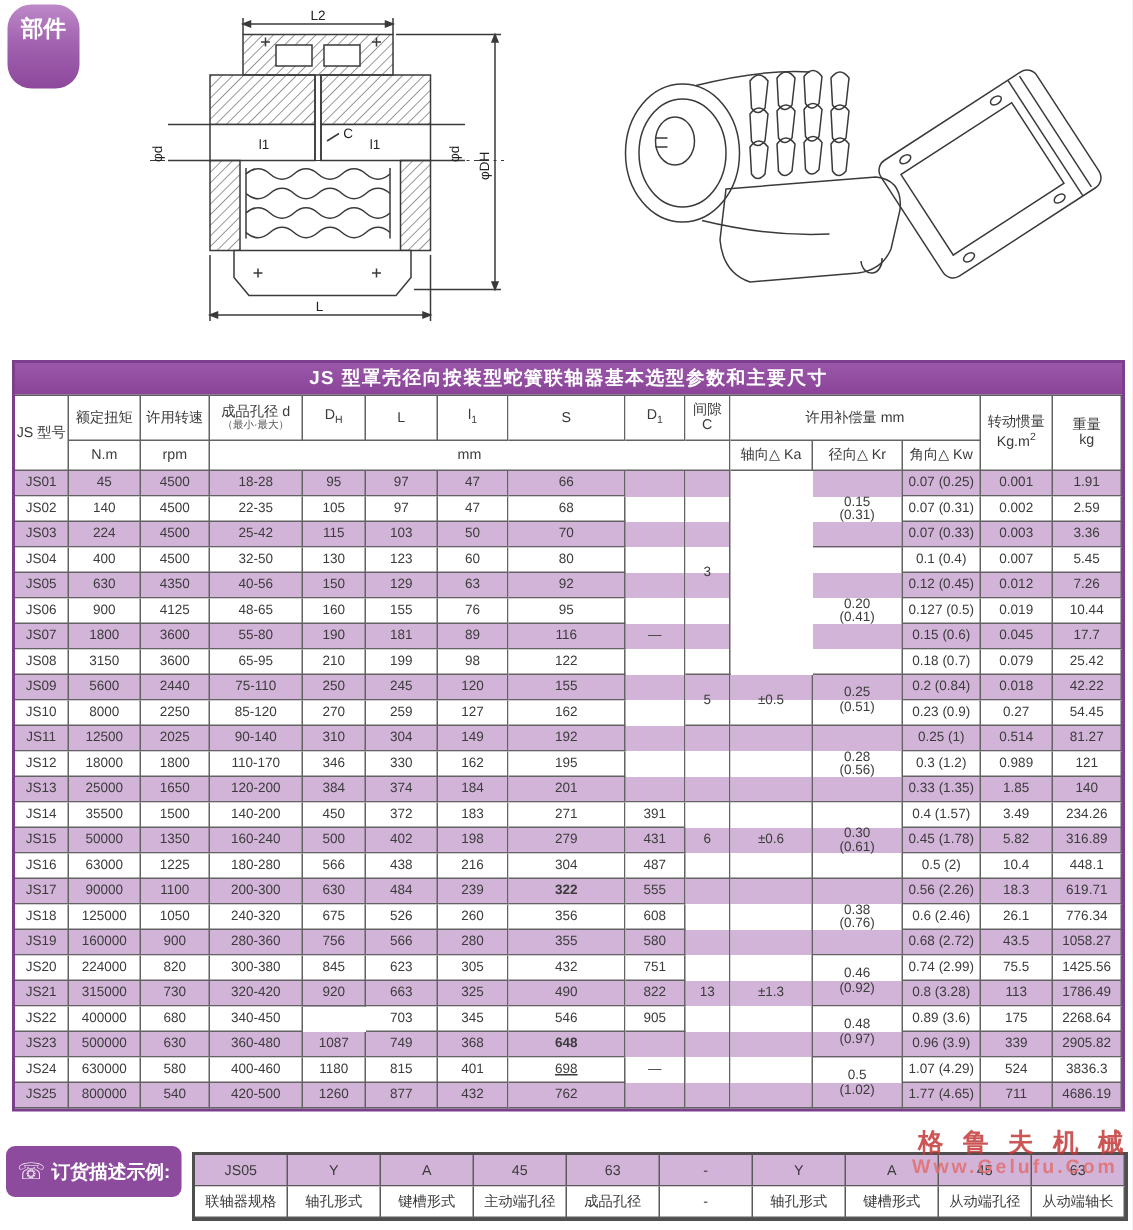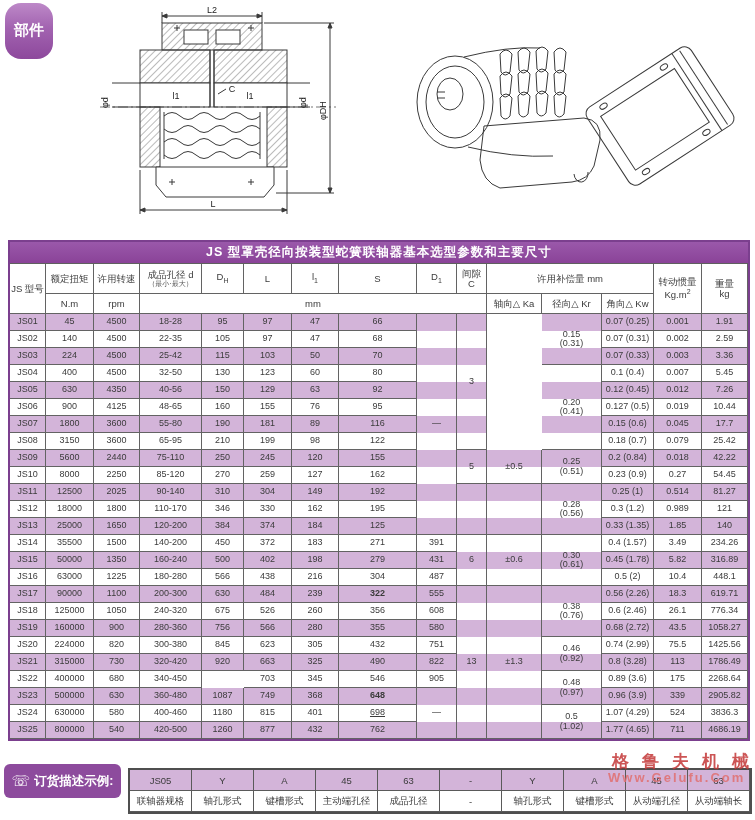--- a/index.html
+++ b/index.html
@@ -2,21 +2,21 @@
 <html><head>
 <meta charset="utf-8">
 <style>
   html,body{margin:0;padding:0;background:#e8e8e8;}
   .page{position:relative;width:755px;height:820px;background:#ffffff;overflow:hidden;
         font-family:"Liberation Sans","DejaVu Sans",sans-serif;color:#3b3b3b;}
   
   .tab{position:absolute;left:5px;top:3px;width:48px;height:56px;border-radius:16px;
        background:linear-gradient(180deg,#bd89c8 0%,#a263b0 45%,#8d489c 100%);
        color:#fff;font-size:15px;font-weight:bold;line-height:24px;text-align:center;
-       padding-top:15px;box-sizing:border-box;letter-spacing:0;}
+       padding-top:5px;box-sizing:border-box;letter-spacing:0;}
   .tab span{display:block;}
   
   svg{position:absolute;}
   .dim{font-size:9px;fill:#222;}
   
   .spec-wrap{position:absolute;left:8px;top:240px;width:742px;box-sizing:border-box;
              border:2px solid #7b3f8e;background:#fff;}
   .spec-title{height:21px;background:linear-gradient(180deg,#9a58aa,#8a4398);color:#fff;
               font-size:12.5px;font-weight:bold;text-align:center;line-height:21px;
               letter-spacing:1px;border-bottom:1px solid #5f5f5f;}
@@ -660,21 +660,21 @@
         <div class="c rp" style="grid-area: 15 / 5;">
           <div>384</div>
         </div>
         <div class="c rp" style="grid-area: 15 / 6;">
           <div>374</div>
         </div>
         <div class="c rp" style="grid-area: 15 / 7;">
           <div>184</div>
         </div>
         <div class="c rp" style="grid-area: 15 / 8;">
-          <div>125</div>
+          <div>201</div>
         </div>
         <div class="c rp" style="grid-area: 15 / 13;">
           <div>0.33 (1.35)</div>
         </div>
         <div class="c rp" style="grid-area: 15 / 14;">
           <div>1.85</div>
         </div>
         <div class="c rp" style="grid-area: 15 / 15;">
           <div>140</div>
         </div>

